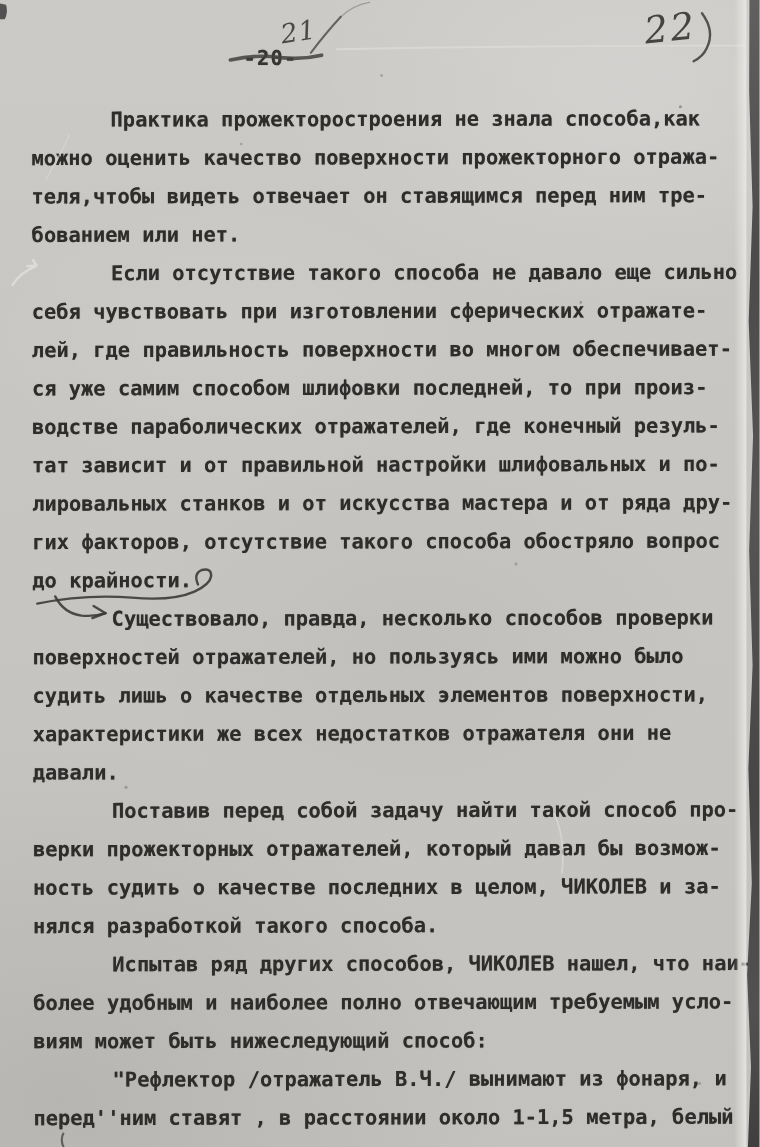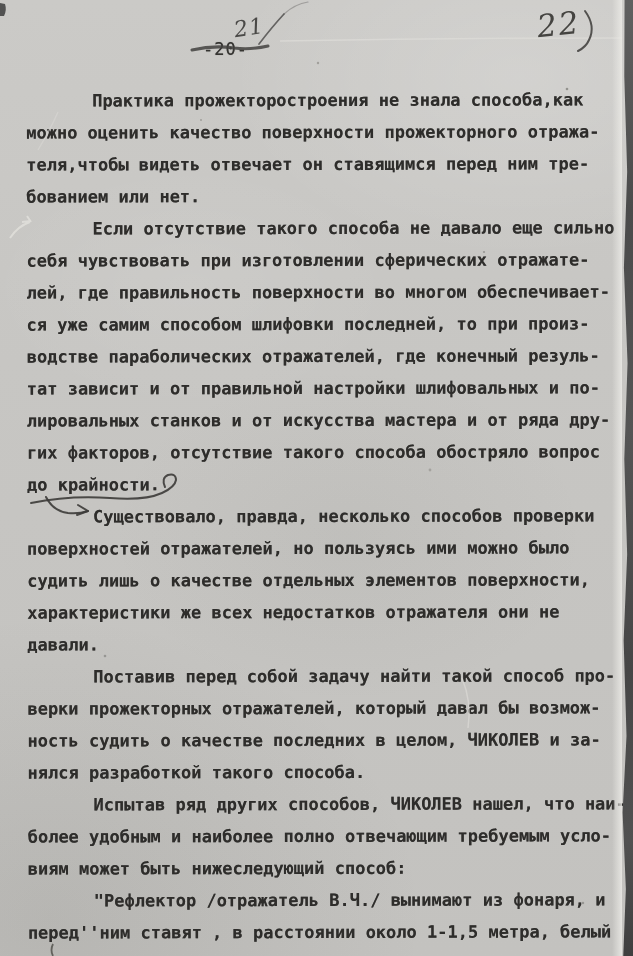--- a/index.html
+++ b/index.html
@@ -18,21 +18,21 @@
     position:absolute;left:27px;top:84px;width:600px;
     color:#2e2d2b;font-size:17px;font-weight:bold;
     text-shadow:0 0 0.6px rgba(46,45,43,0.55);
     transform:rotate(-0.12deg);
   }
   .para{margin:0;padding:0;}
   .line{height:32px;line-height:32px;white-space:pre;}
   .line.first{text-indent:66px;}
   .typed-20{
     position:absolute;left:203px;top:39px;
-    color:#353431;font-size:17px;font-weight:normal;letter-spacing:1px;
+    color:#353431;font-size:17px;font-weight:bold;letter-spacing:1px;
     text-shadow:0 0 0.7px rgba(40,40,38,0.7);
   }
   .hw{font-family:"DejaVu Serif","Liberation Serif",serif;font-style:italic;color:#4a4947;}
   .hw-21{position:absolute;left:234px;top:15px;font-size:22px;transform:rotate(-9deg);letter-spacing:1px;}
   .hw-22{position:absolute;left:537px;top:6px;font-size:31px;transform:rotate(-6deg);letter-spacing:2px;color:#454441;}
   .edge-light{
     position:absolute;right:11px;top:0;width:10px;height:100%;
     background:linear-gradient(90deg, rgba(233,232,228,0) 0%, rgba(235,234,230,0.85) 100%);
   }
   .edge-dark{

